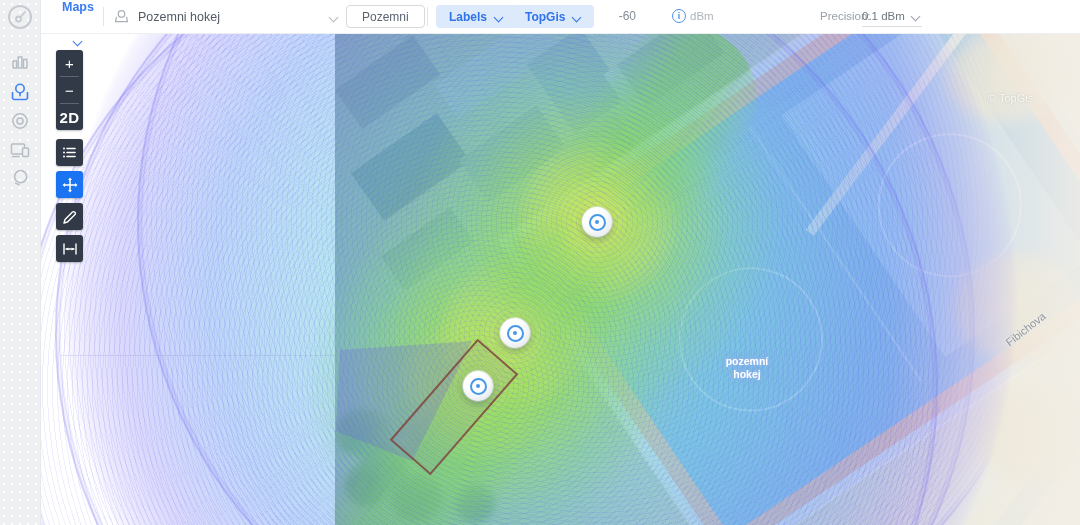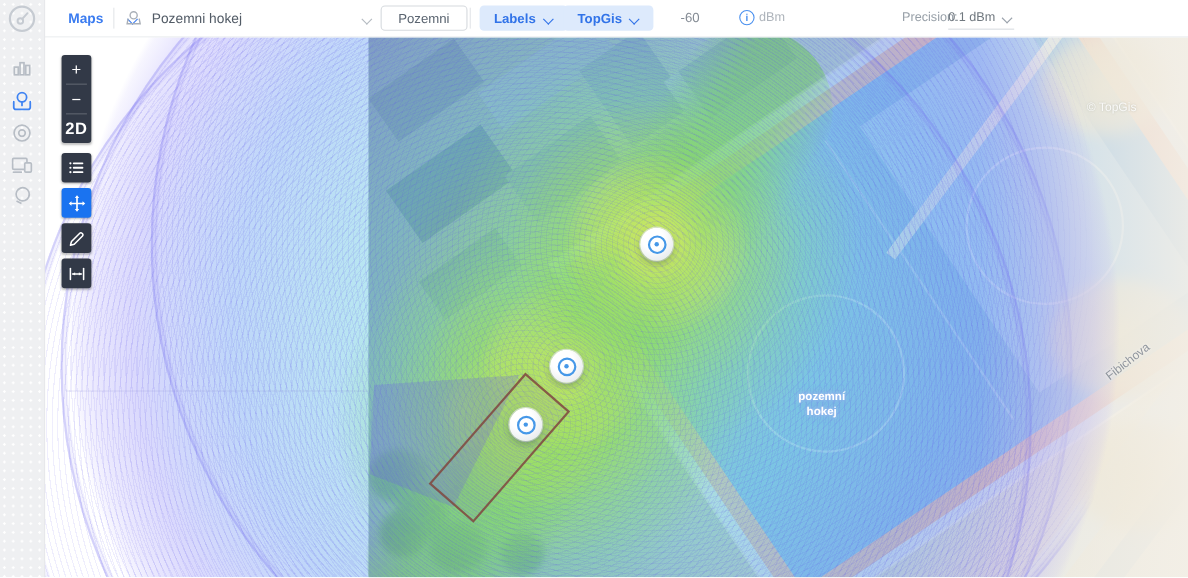--- a/index.html
+++ b/index.html
@@ -11,21 +11,21 @@
     background-color:#eff0f2;
     background-image:radial-gradient(circle,#ffffff 1px,rgba(255,255,255,0) 1.3px);
     background-size:8px 8px;border-right:1px solid #e7e8eb;z-index:30;}
   .logo{position:absolute;left:5px;top:2px;width:30px;height:30px;}
   .side-item{position:absolute;left:9px;width:22px;height:22px;display:flex;align-items:center;justify-content:center;cursor:pointer;}
 
   
   .topbar{position:absolute;left:40px;top:0;width:1040px;height:33px;background:#fff;border-bottom:1px solid #eceef0;z-index:25;}
   .topbar *{box-sizing:border-box;}
   .tb-abs{position:absolute;top:0;height:33px;display:flex;align-items:center;}
-  .maps-menu{left:22px;color:#3b7cf0;font-size:12.5px;font-weight:bold;gap:23px;cursor:pointer;}
+  .maps-menu{left:22px;color:#3b7cf0;font-size:12.5px;font-weight:bold;gap:23px;cursor:pointer;flex-direction:column;}
   .tb-divider{position:absolute;top:7px;width:1px;height:19px;background:#e3e5e9;}
   .map-select{left:73px;width:225px;color:#525b66;font-size:12.5px;gap:8px;cursor:pointer;}
   .map-select .val{flex:1;}
   .btn-plain{position:absolute;top:5px;height:23px;border:1px solid #d6dade;border-radius:4px;background:#fff;
     color:#5a6470;font-size:12px;display:flex;align-items:center;padding:0 15px;cursor:pointer;}
   .pill{position:absolute;top:5px;height:23px;border-radius:4px;background:#ddeafc;color:#3173e8;
     font-size:12px;font-weight:bold;display:flex;align-items:center;gap:8px;padding:0 13px;cursor:pointer;}
   .thresh-val{position:absolute;left:570px;top:0;width:26px;height:33px;line-height:33px;text-align:right;color:#858c95;font-size:12px;}
   .thresh-unit{position:absolute;left:604px;top:0;height:33px;line-height:33px;color:#aeb4bb;font-size:11.5px;margin-left:46px;}
   .info-dot{position:absolute;left:632px;top:9px;width:14px;height:14px;border:1.4px solid #4a90ef;border-radius:50%;

